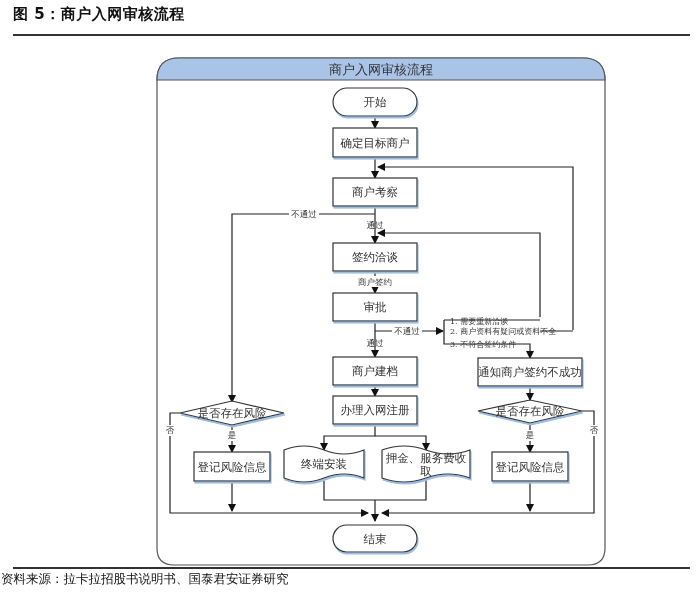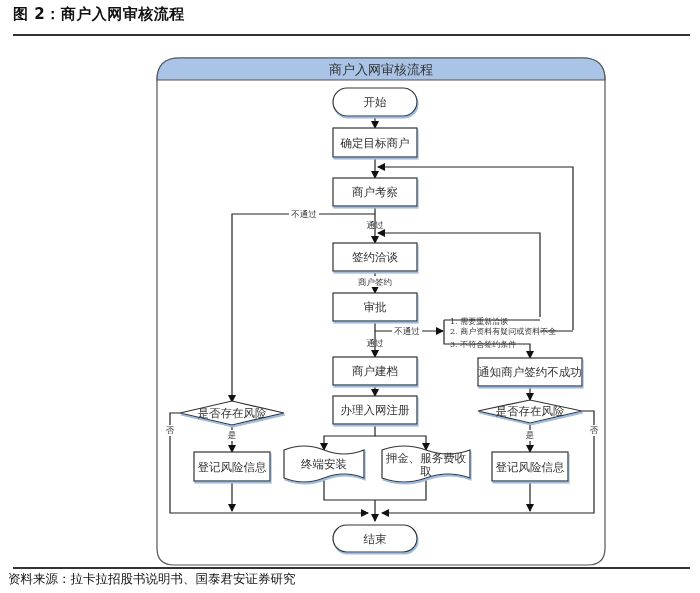--- a/index.html
+++ b/index.html
@@ -1,29 +1,29 @@
 <!DOCTYPE html>
 <html><head>
 <meta charset="utf-8">
 <style>
   html, body { margin:0; padding:0; background:#ffffff; }
   body { width:700px; height:593px; position:relative; overflow:hidden;
          font-family:"DejaVu Sans", "Liberation Sans", sans-serif; }
   .fig-title { position:absolute; left:13px; top:5px; font-size:15px; font-weight:bold; color:#111; letter-spacing:0.5px; }
   .rule { position:absolute; left:13px; width:677px; height:2px; background:#333; }
-  .source { position:absolute; left:8px; top:571px; font-size:12.5px; color:#111; }
+  .source { position:absolute; left:1px; top:571px; font-size:12.5px; color:#111; }
   svg text { font-family:"DejaVu Serif", "Liberation Serif", serif; fill:#333; }
   .lbl { font-size:11.5px; }
   .small { font-size:8.5px; }
   .tiny { font-size:8px; }
 </style>
 </head>
 <body>
 
-<div class="fig-title">图 2：商户入网审核流程</div>
+<div class="fig-title">图 5：商户入网审核流程</div>
 <div class="rule" style="top:34px;"></div>
 
 <svg width="700" height="593" style="position:absolute;left:0;top:0;">
   <defs>
     <marker id="ah" markerWidth="8" markerHeight="8" refX="7" refY="4" orient="auto" markerUnits="userSpaceOnUse">
       <path d="M0,0 L8,4 L0,8 z" fill="#111"></path>
     </marker>
     <filter id="sh" x="-10%" y="-10%" width="130%" height="140%">
       <feOffset dx="1" dy="2" in="SourceAlpha" result="o"></feOffset>
       <feFlood flood-color="#9cbce0"></feFlood>

